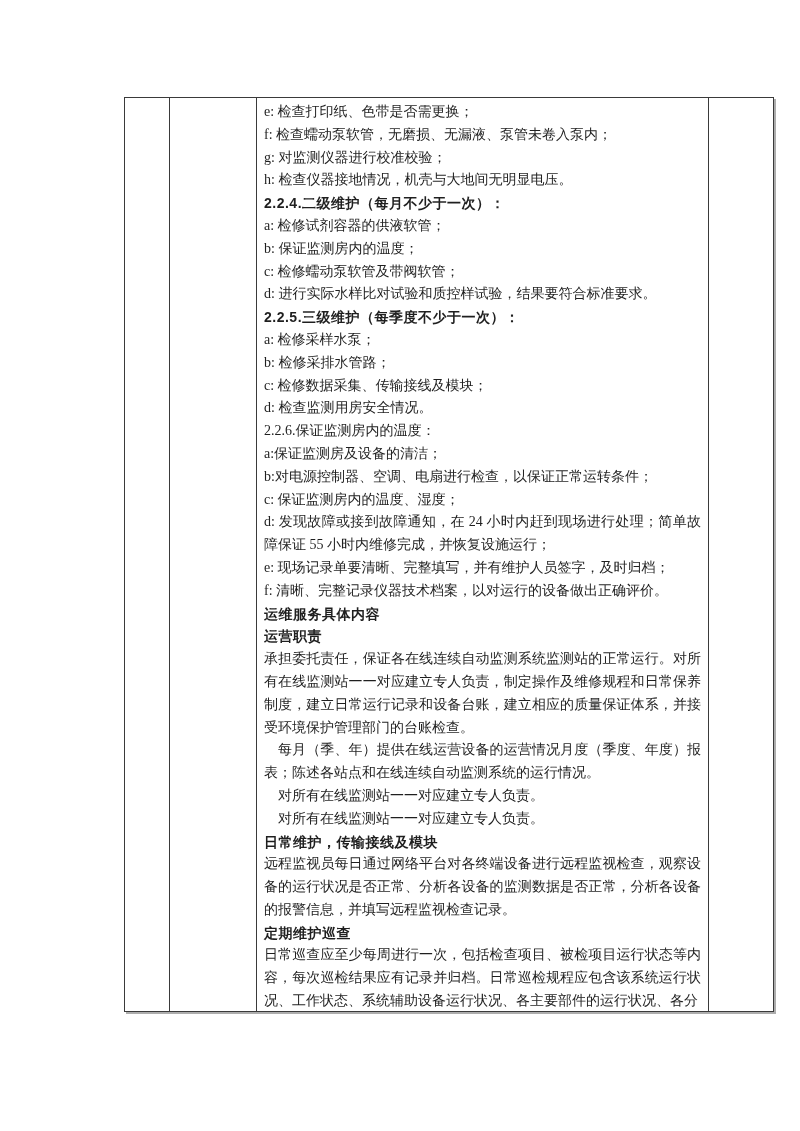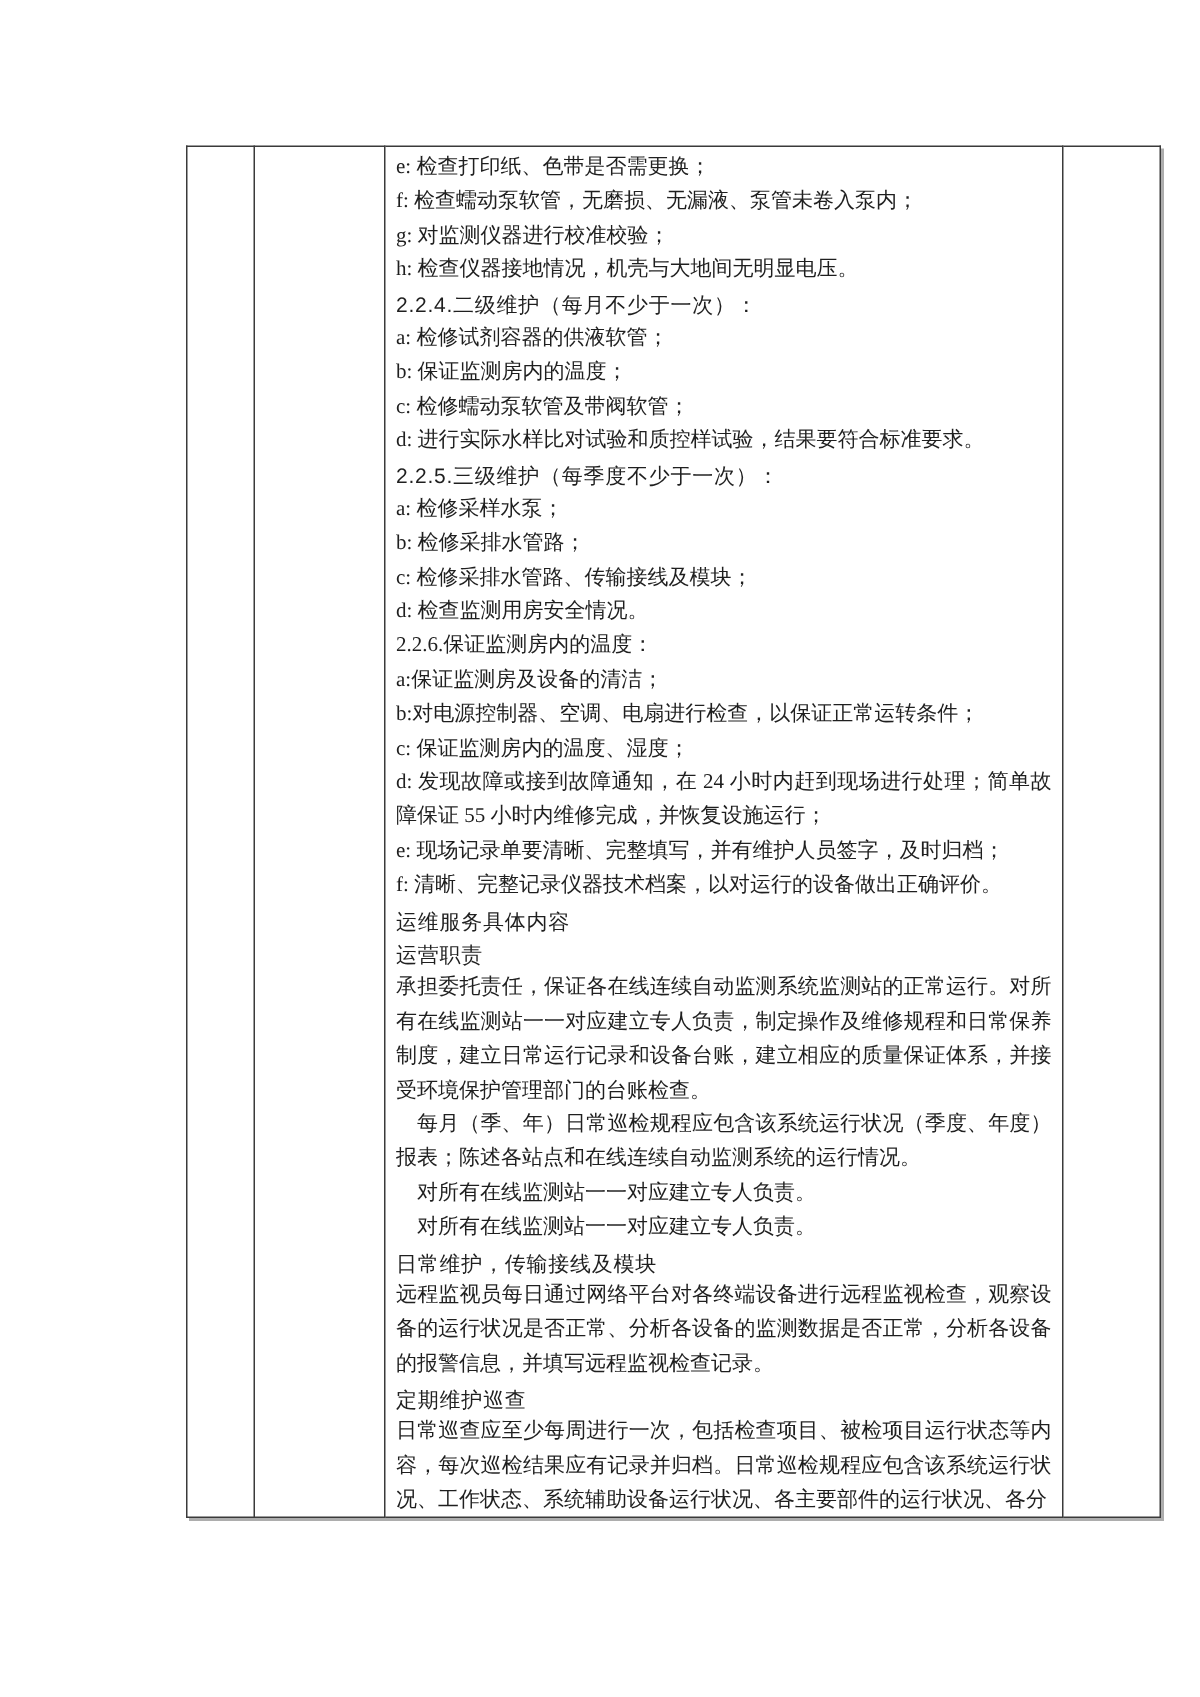--- a/index.html
+++ b/index.html
@@ -49,21 +49,21 @@
     line-height:22.8px;
     text-align:justify;
     text-justify:inter-character;
     word-break:break-all;
   }
   .cell-content p{
     margin:0;
     padding:0;
   }
   .cell-content p.bold{
-    font-weight:400;
+    font-weight:700;
     font-family:"Liberation Sans", sans-serif;
     letter-spacing:0.5px;
   }
   .cell-content p.indent{
     text-indent:1em;
   }
 </style>
 </head>
 <body>
 
@@ -80,33 +80,33 @@
               <p class="para normal">g: 对监测仪器进行校准校验；</p>
               <p class="para normal">h: 检查仪器接地情况，机壳与大地间无明显电压。</p>
               <p class="para bold">2.2.4.二级维护（每月不少于一次）：</p>
               <p class="para normal">a: 检修试剂容器的供液软管；</p>
               <p class="para normal">b: 保证监测房内的温度；</p>
               <p class="para normal">c: 检修蠕动泵软管及带阀软管；</p>
               <p class="para normal">d: 进行实际水样比对试验和质控样试验，结果要符合标准要求。</p>
               <p class="para bold">2.2.5.三级维护（每季度不少于一次）：</p>
               <p class="para normal">a: 检修采样水泵；</p>
               <p class="para normal">b: 检修采排水管路；</p>
-              <p class="para normal">c: 检修采排水管路、传输接线及模块；</p>
+              <p class="para normal">c: 检修数据采集、传输接线及模块；</p>
               <p class="para normal">d: 检查监测用房安全情况。</p>
               <p class="para normal">2.2.6.保证监测房内的温度：</p>
               <p class="para normal">a:保证监测房及设备的清洁；</p>
               <p class="para normal">b:对电源控制器、空调、电扇进行检查，以保证正常运转条件；</p>
               <p class="para normal">c: 保证监测房内的温度、湿度；</p>
               <p class="para normal">d: 发现故障或接到故障通知，在 24 小时内赶到现场进行处理；简单故障保证 55 小时内维修完成，并恢复设施运行；</p>
               <p class="para normal">e: 现场记录单要清晰、完整填写，并有维护人员签字，及时归档；</p>
               <p class="para normal">f: 清晰、完整记录仪器技术档案，以对运行的设备做出正确评价。</p>
               <p class="para bold">运维服务具体内容</p>
               <p class="para bold">运营职责</p>
               <p class="para normal">承担委托责任，保证各在线连续自动监测系统监测站的正常运行。对所有在线监测站一一对应建立专人负责，制定操作及维修规程和日常保养制度，建立日常运行记录和设备台账，建立相应的质量保证体系，并接受环境保护管理部门的台账检查。</p>
-              <p class="para indent">每月（季、年）日常巡检规程应包含该系统运行状况（季度、年度）报表；陈述各站点和在线连续自动监测系统的运行情况。</p>
+              <p class="para indent">每月（季、年）提供在线运营设备的运营情况月度（季度、年度）报表；陈述各站点和在线连续自动监测系统的运行情况。</p>
               <p class="para indent">对所有在线监测站一一对应建立专人负责。</p>
               <p class="para indent">对所有在线监测站一一对应建立专人负责。</p>
               <p class="para bold">日常维护，传输接线及模块</p>
               <p class="para normal">远程监视员每日通过网络平台对各终端设备进行远程监视检查，观察设备的运行状况是否正常、分析各设备的监测数据是否正常，分析各设备的报警信息，并填写远程监视检查记录。</p>
               <p class="para bold">定期维护巡查</p>
               <p class="para normal">日常巡查应至少每周进行一次，包括检查项目、被检项目运行状态等内容，每次巡检结果应有记录并归档。日常巡检规程应包含该系统运行状况、工作状态、系统辅助设备运行状况、各主要部件的运行状况、各分</p>
             </div>
       </td>
       <td class="col-d"></td>
     </tr>

